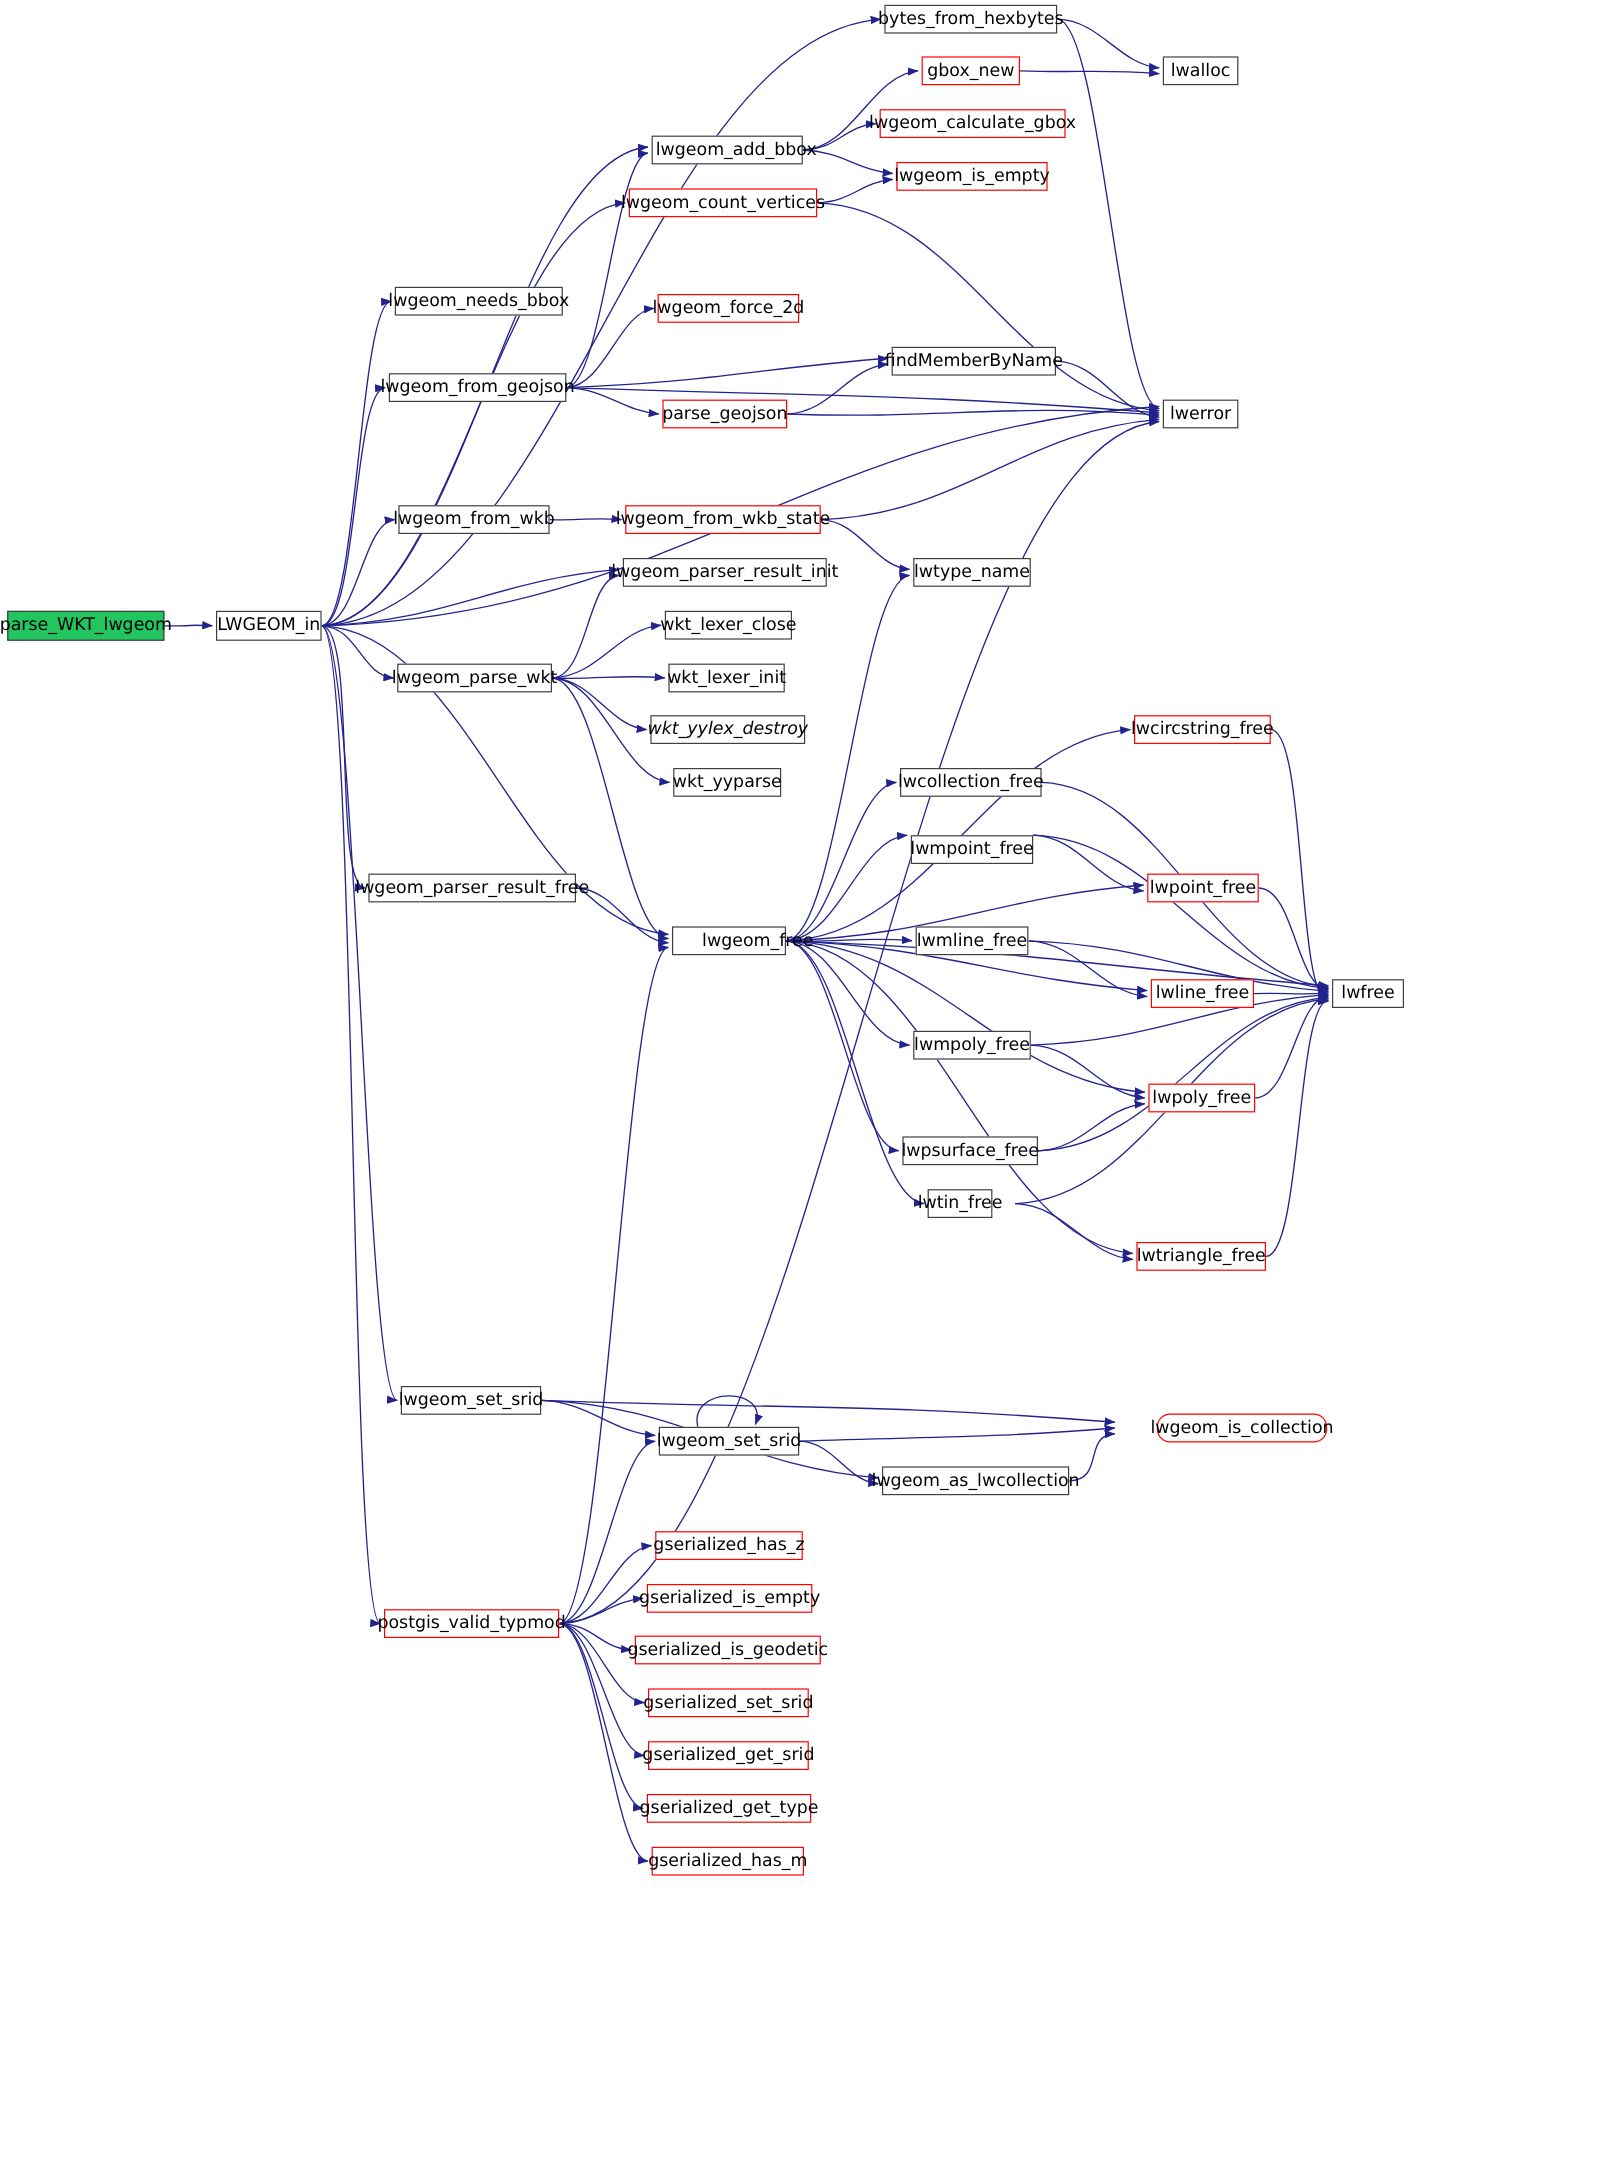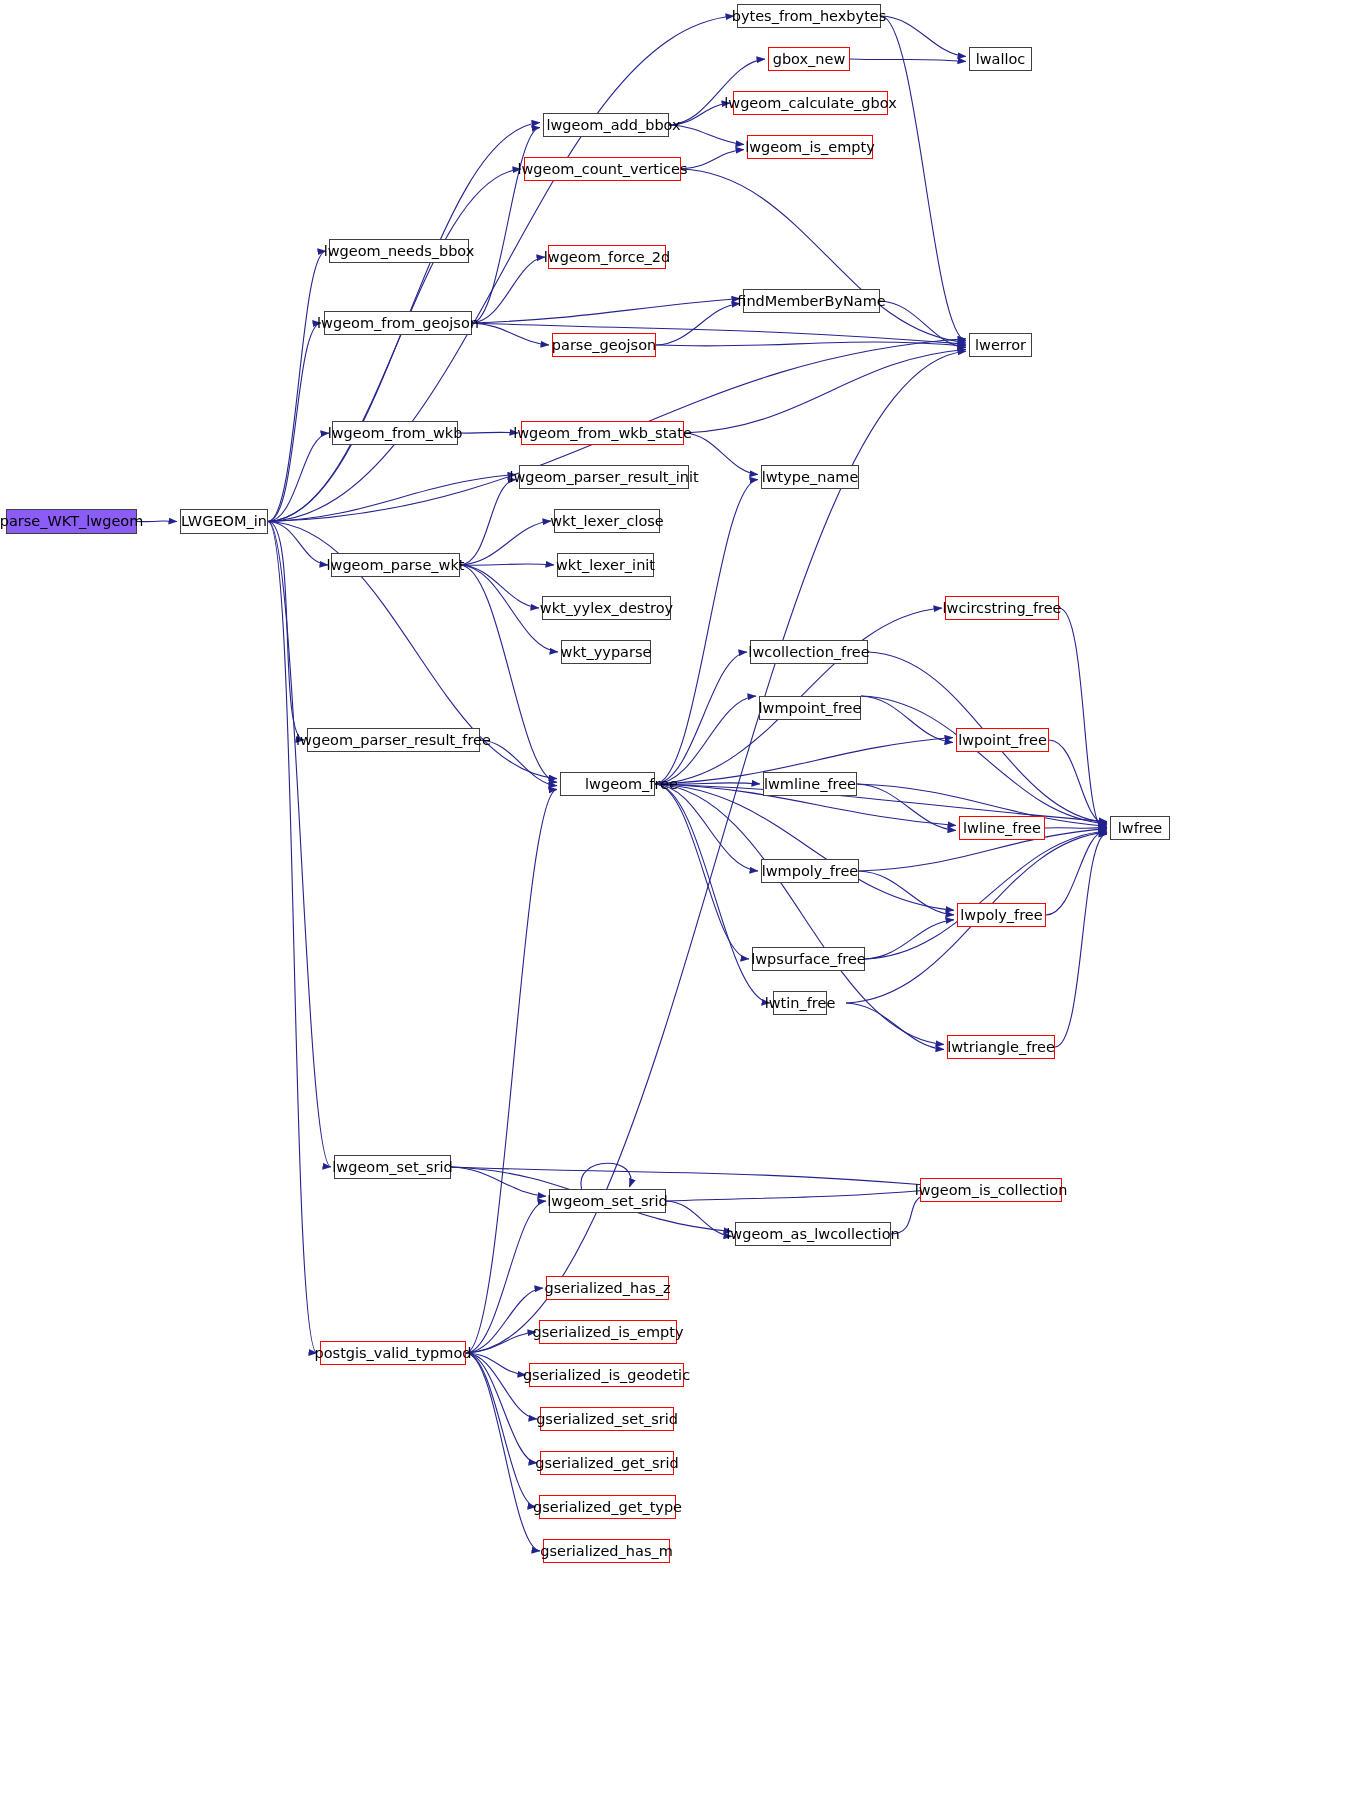--- a/index.html
+++ b/index.html
@@ -3,21 +3,21 @@
 <meta charset="utf-8">
 <style>
   html,body{margin:0;padding:0;background:#ffffff;}
   #canvas{position:relative;width:1352px;height:1809px;background:#ffffff;
           font-family:"DejaVu Sans","Liberation Sans",sans-serif;}
   svg.edges{position:absolute;left:0;top:0;width:1352px;height:1809px;pointer-events:none;}
   .node{position:absolute;box-sizing:border-box;display:flex;align-items:center;
         justify-content:center;background:#ffffff;border:1px solid #404040;
         font-size:14.5px;color:#000000;white-space:nowrap;line-height:1;z-index:2;}
   .node.red{border-color:#ff0000;}
-  .node.root{background:#8b5cf6;border-color:#404040;align-items:center;}
+  .node.root{background:#22c55e;border-color:#404040;align-items:center;}
   .node .lbl{padding:0 6px;pointer-events:none;}
 </style>
 </head>
 <body>
 
 <div id="canvas">
   <svg class="edges" id="edge-layer" viewBox="0 0 1352 1809" xmlns="http://www.w3.org/2000/svg">
     <defs>
       <marker id="ah" markerWidth="9" markerHeight="7" refX="8.5" refY="3.5" orient="auto" markerUnits="userSpaceOnUse">
         <path d="M0,0 L9,3.5 L0,7 z" fill="#23238e"></path>
@@ -172,21 +172,21 @@
       </div>
       <div class="node" style="left: 554px; top: 509px; width: 106px; height: 24px;">
         <span class="lbl">wkt_lexer_close</span>
       </div>
       <div class="node" style="left: 331px; top: 553px; width: 129px; height: 24px;">
         <span class="lbl">lwgeom_parse_wkt</span>
       </div>
       <div class="node" style="left: 557px; top: 553px; width: 97px; height: 24px;">
         <span class="lbl">wkt_lexer_init</span>
       </div>
-      <div class="node" style="left: 542px; top: 596px; width: 129px; height: 24px;">
+      <div class="node" style="left: 542px; top: 596px; width: 129px; height: 24px; font-style: italic;">
         <span class="lbl">wkt_yylex_destroy</span>
       </div>
       <div class="node" style="left: 561px; top: 640px; width: 90px; height: 24px; text-align: right;">
         <span class="lbl">wkt_yyparse</span>
       </div>
       <div class="node red" style="left: 945px; top: 596px; width: 114px; height: 24px;">
         <span class="lbl">lwcircstring_free</span>
       </div>
       <div class="node" style="left: 750px; top: 640px; width: 118px; height: 24px;">
         <span class="lbl">lwcollection_free</span>
@@ -226,21 +226,21 @@
       </div>
       <div class="node red" style="left: 947px; top: 1035px; width: 108px; height: 24px;">
         <span class="lbl">lwtriangle_free</span>
       </div>
       <div class="node" style="left: 334px; top: 1155px; width: 117px; height: 24px;">
         <span class="lbl">lwgeom_set_srid</span>
       </div>
       <div class="node" style="left: 549px; top: 1189px; width: 117px; height: 24px;">
         <span class="lbl">lwgeom_set_srid</span>
       </div>
-      <div class="node red" style="left: 920px; top: 1178px; width: 142px; height: 24px;">
+      <div class="node red" style="left: 964px; top: 1178px; width: 142px; height: 24px; border-radius: 11px;">
         <span class="lbl">lwgeom_is_collection</span>
       </div>
       <div class="node" style="left: 735px; top: 1222px; width: 156px; height: 24px;">
         <span class="lbl">lwgeom_as_lwcollection</span>
       </div>
       <div class="node red" style="left: 546px; top: 1276px; width: 123px; height: 24px;">
         <span class="lbl">gserialized_has_z</span>
       </div>
       <div class="node red" style="left: 539px; top: 1320px; width: 138px; height: 24px;">
         <span class="lbl">gserialized_is_empty</span>

